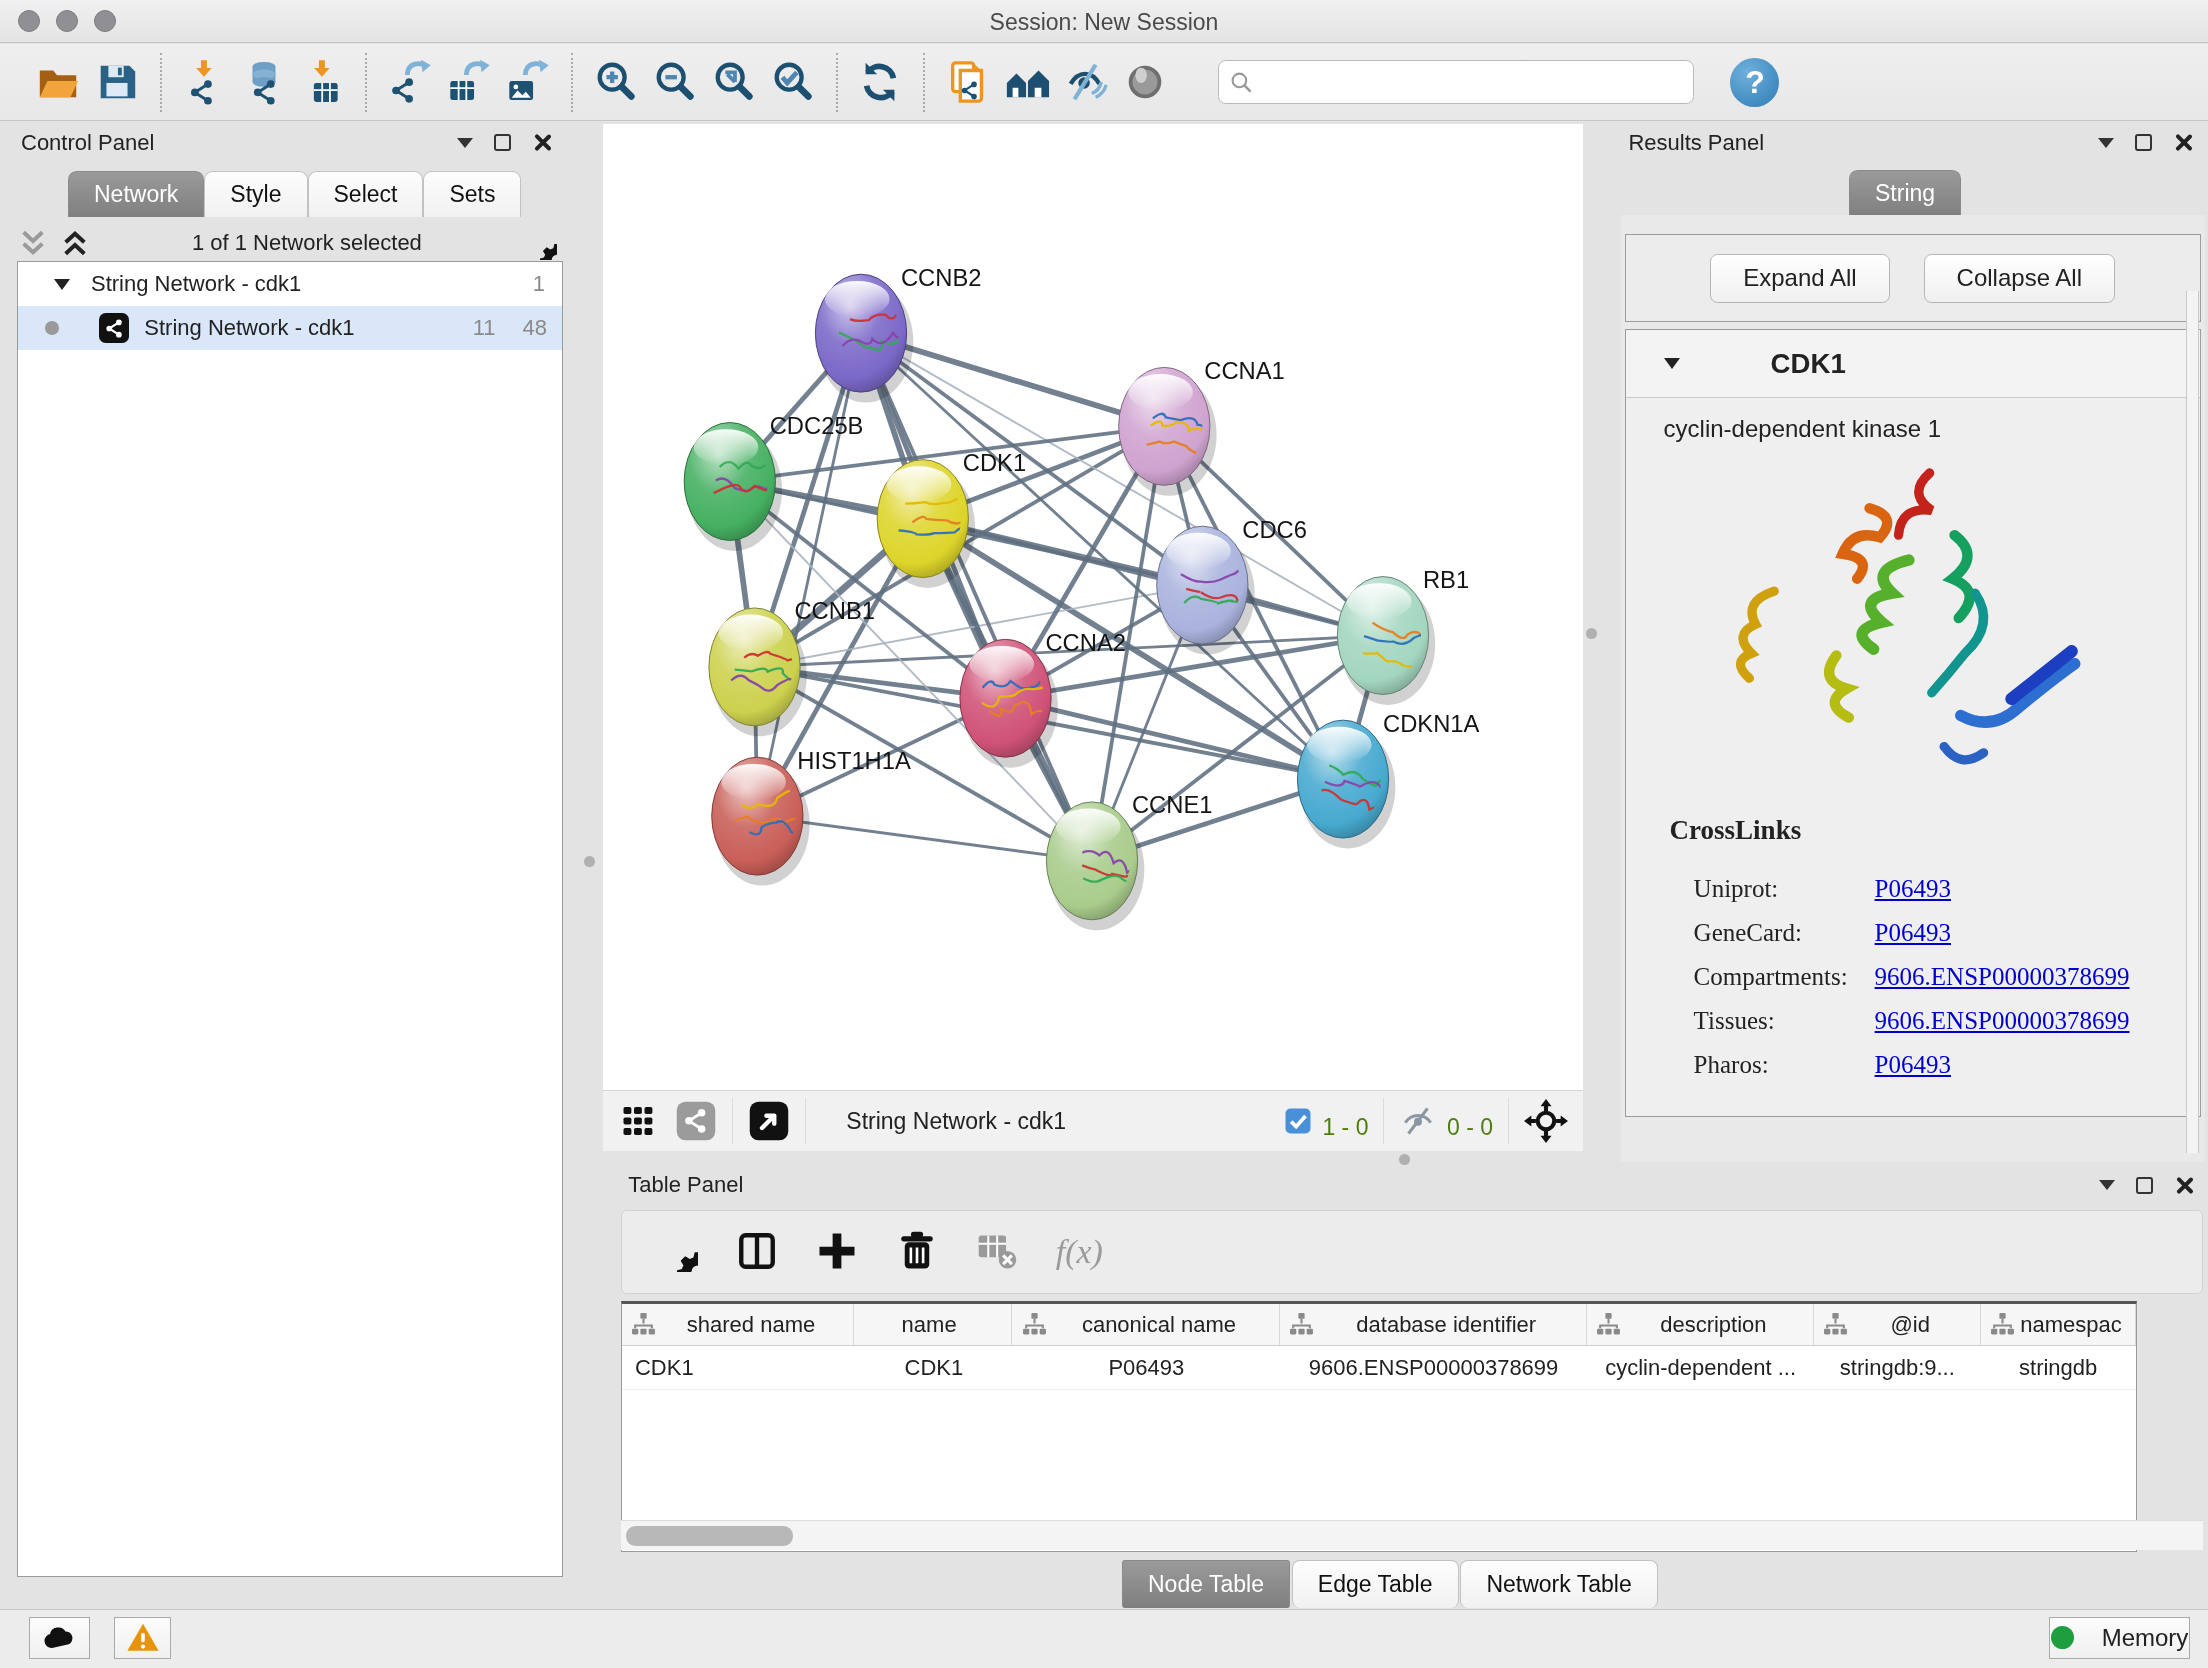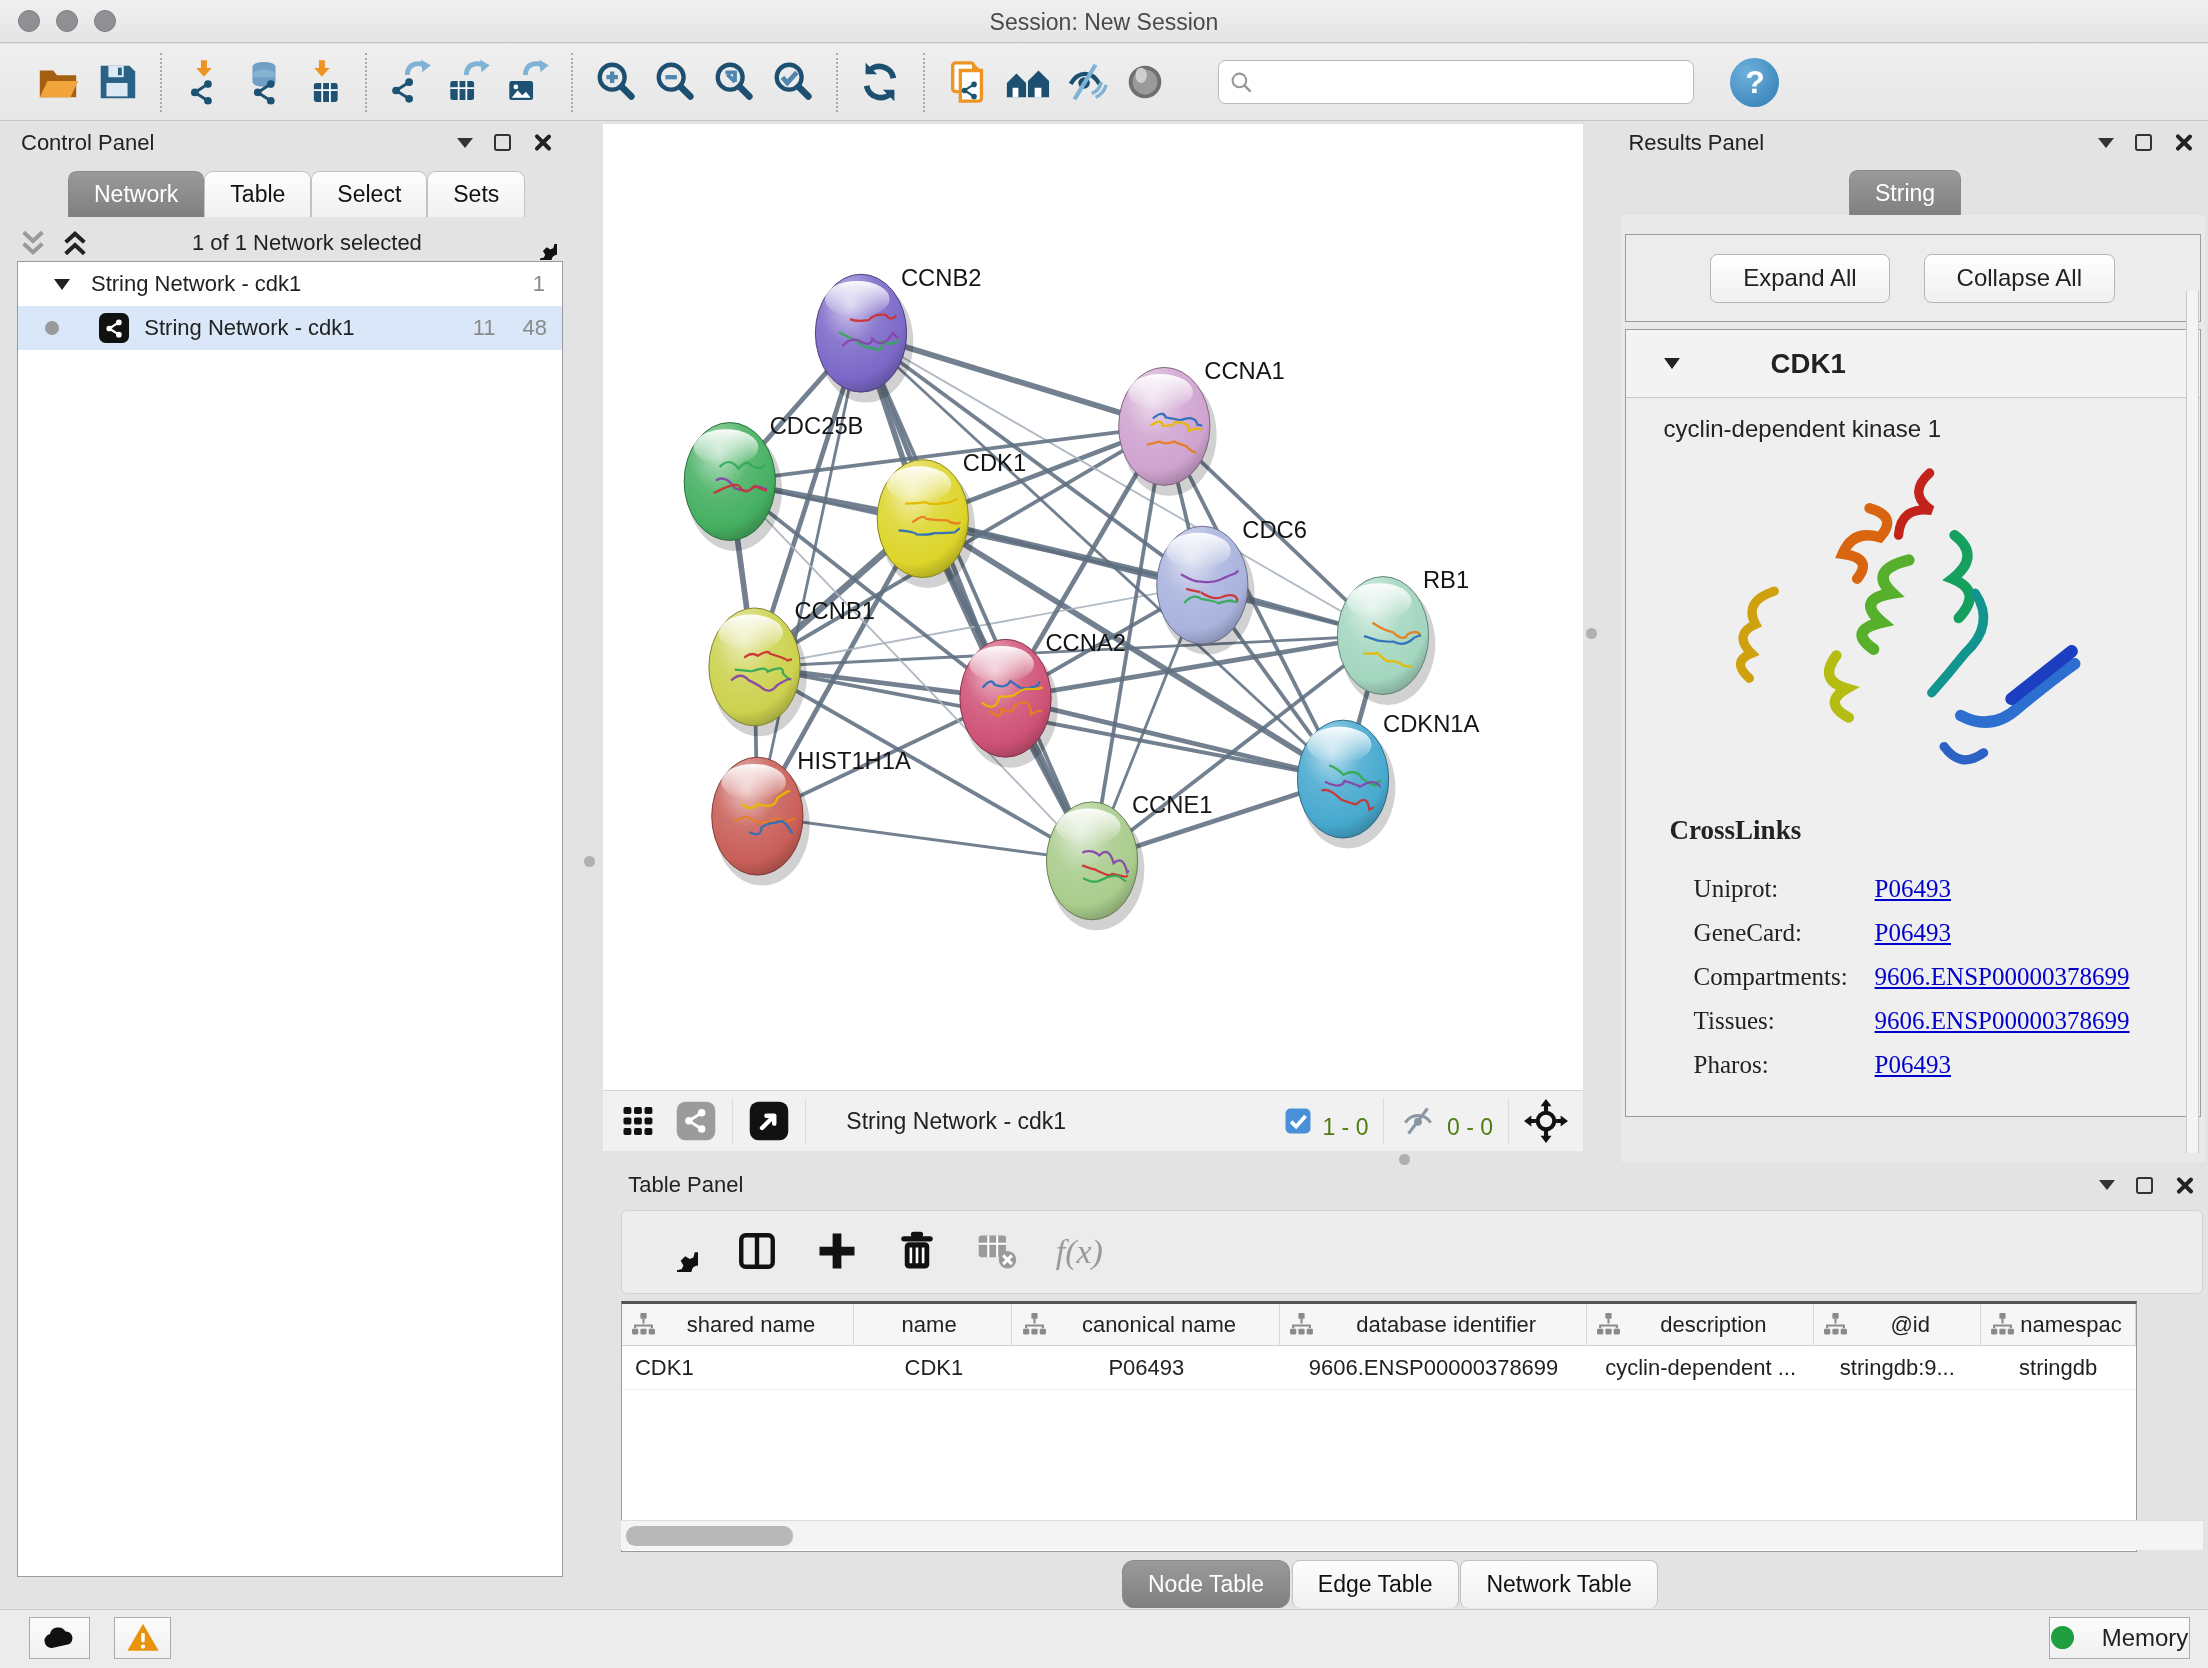--- a/index.html
+++ b/index.html
@@ -111,21 +111,21 @@
 .th span { flex:1; text-align:center; padding-right:7.6px; }
 #tp-row { display:flex; height:44px; border-bottom:1px solid #f0f0f0; }
 .td { font-size:22px; display:flex; align-items:center; justify-content:center; }
 .td:first-child { justify-content:flex-start; padding-left:13.3px; }
 #tp-hscroll { position:absolute; left:5.7px; top:354px; width:1582px; height:30px;
   background:#f4f4f4; border-top:1px solid #ddd; }
 #tp-thumb { position:absolute; left:5.7px; top:4.8px; width:167px; height:20px;
   background:#b8b8b8; border-radius:9.5px; }
 #tp-tabs { position:absolute; left:507px; top:394px; display:flex; }
 #tp-tabs .tab { border-radius:7.6px; margin-right:1.9px; height:48px; }
-#tp-tabs .tab.sel { border-radius:12px; }
+#tp-tabs .tab.sel { border-radius:3px; }
 
 
 #bottom-bar { position:absolute; left:0; top:1609px; width:2208px; height:59px;
   background:#ececec; border-top:1px solid #c9c9c9; }
 .bb-btn { position:absolute; top:6.7px; height:42px; background:linear-gradient(#fcfcfc,#f0f0f0);
   border:1.9px solid #aaa; display:flex; align-items:center; justify-content:center; }
 #memory-btn { left:2049px; width:141px; font-size:24px; gap:28px; }
 .green-dot { width:23px; height:23px; border-radius:50%; background:#1e9e3e; }
 
 .splitter-dot { position:absolute; width:10.5px; height:10.5px; border-radius:50%; background:#b0b0b0; }
@@ -331,21 +331,21 @@
 
 <div id="control-panel">
   <div class="panel-head" style="left:21px; top:7.6px">Control Panel</div>
   <div class="winbtns" style="left:457px; top:11.4px">
     <div class="wb-tri"></div>
     <div class="wb-sq"></div>
     <div class="wb-x"></div>
   </div>
   <div id="cp-tabs">
       <div class="tab sel">Network</div>
-      <div class="tab">Table</div>
+      <div class="tab">Style</div>
       <div class="tab">Select</div>
       <div class="tab">Sets</div>
     </div>
   <div id="cp-subbar">
     <svg width="32" height="32" viewBox="0 0 48 48" style="color:#9a9a9a">
         <use href="#s-chev2"></use>
       </svg>
     <svg width="32" height="32" viewBox="0 0 48 48" style="color:#222; margin-left:9.5px" transform="">
         <g transform="rotate(180 24 24)">
           <use href="#s-chev2"></use>

